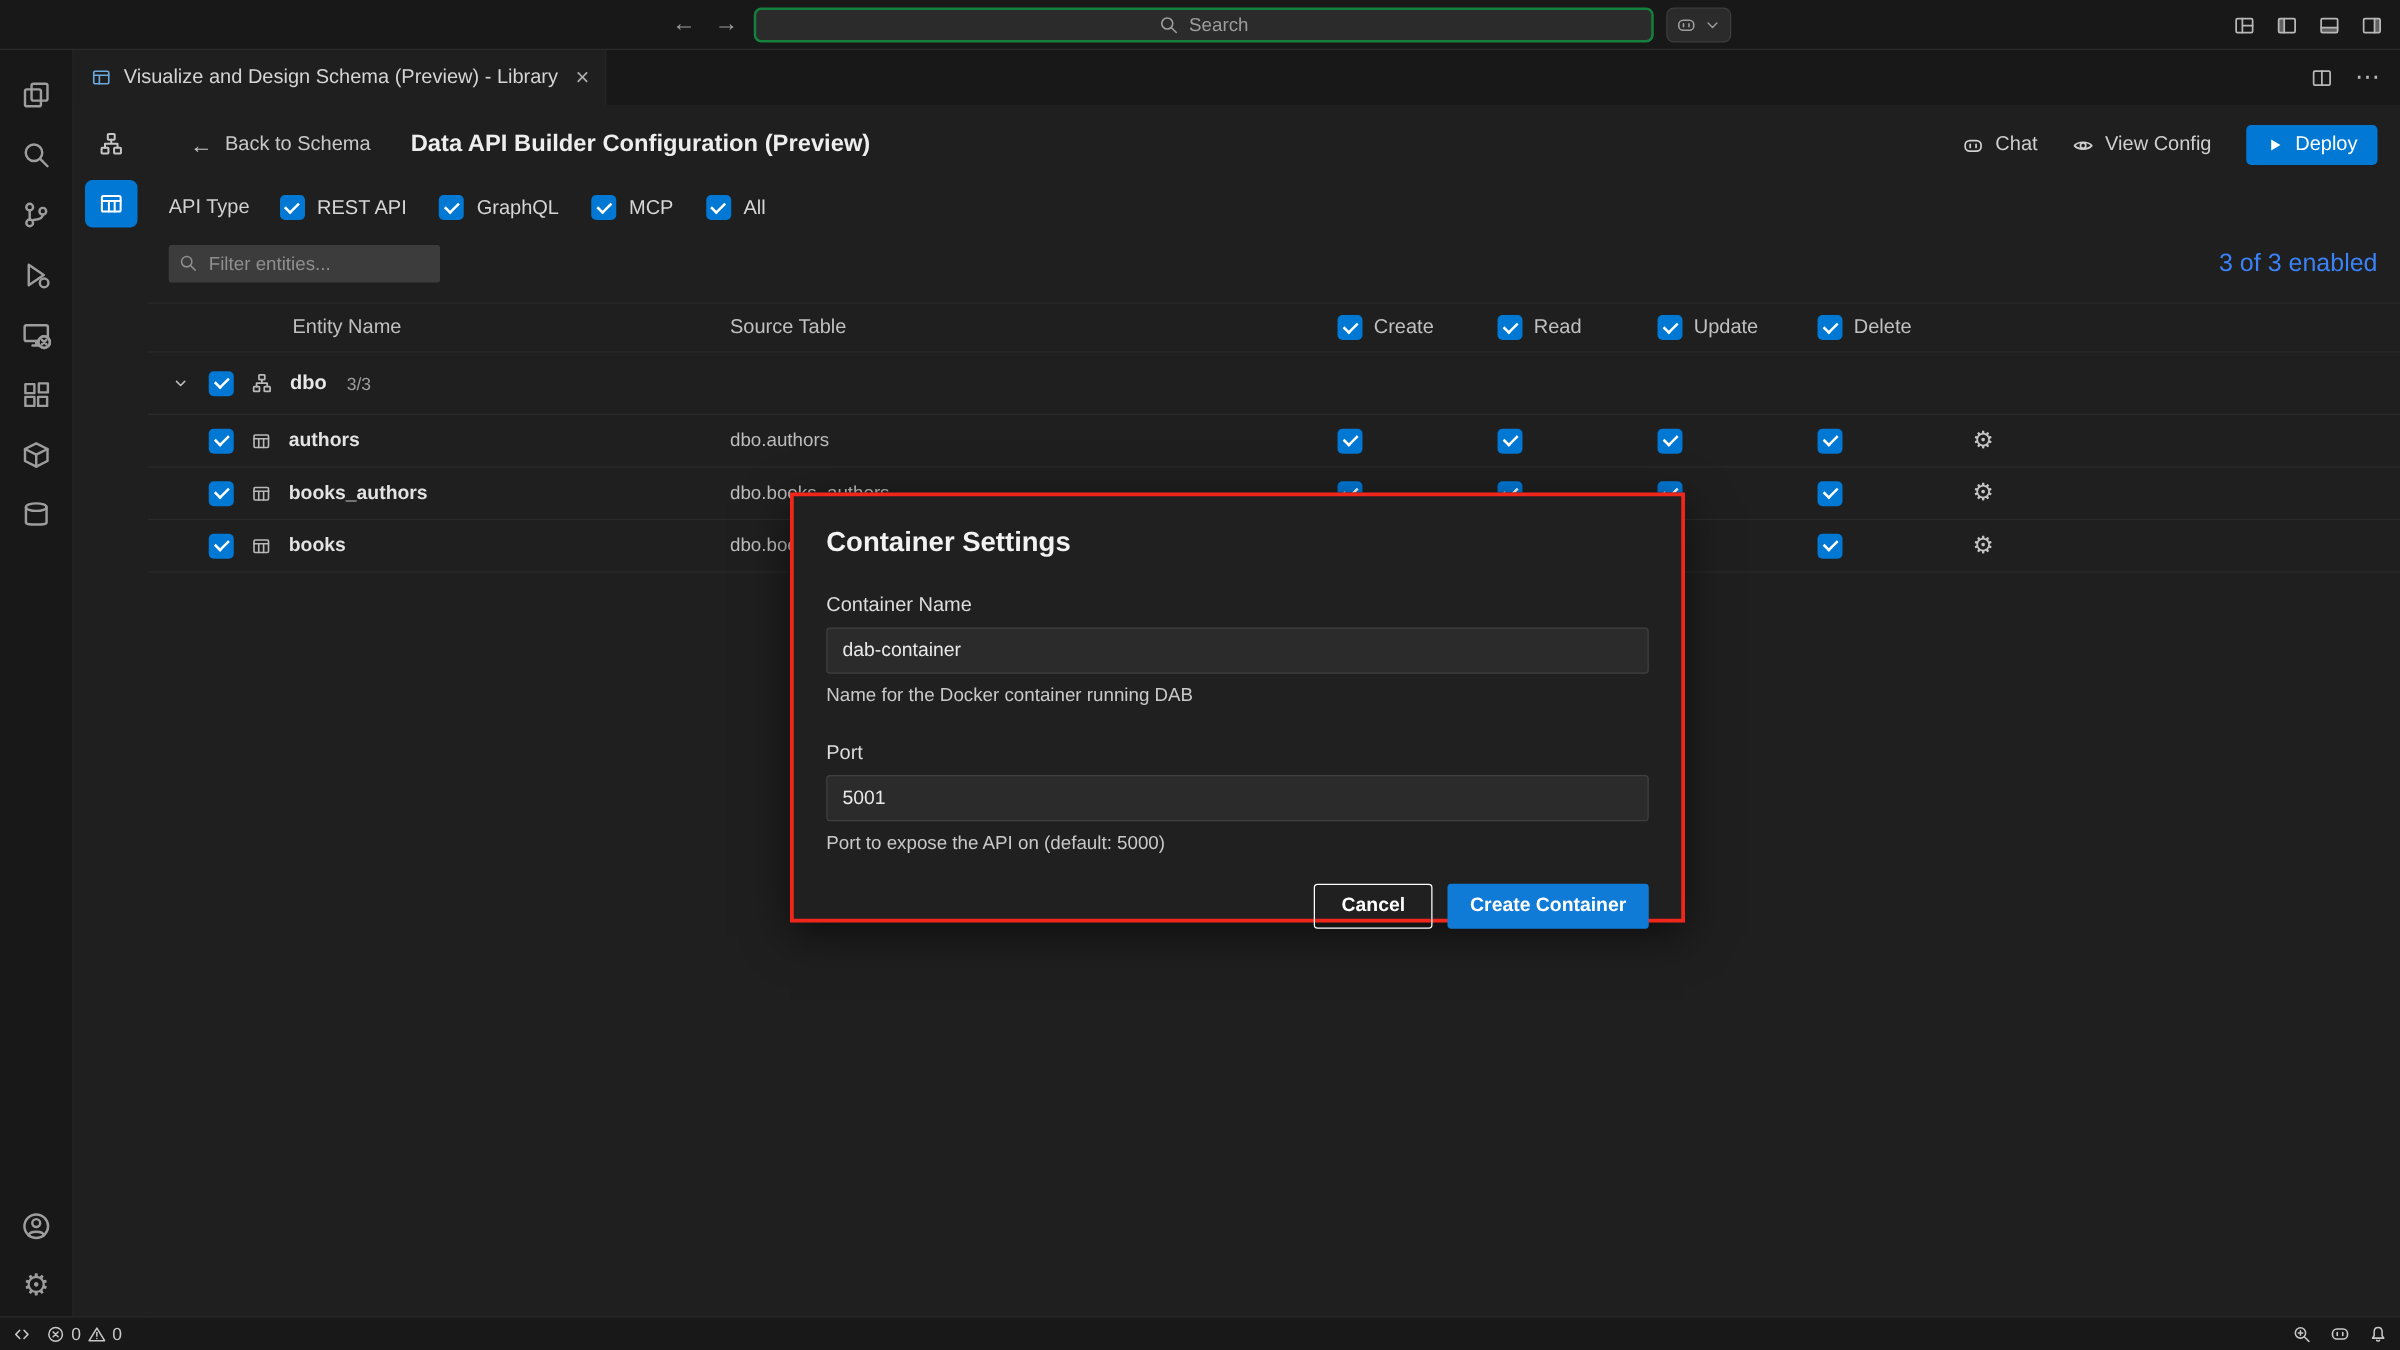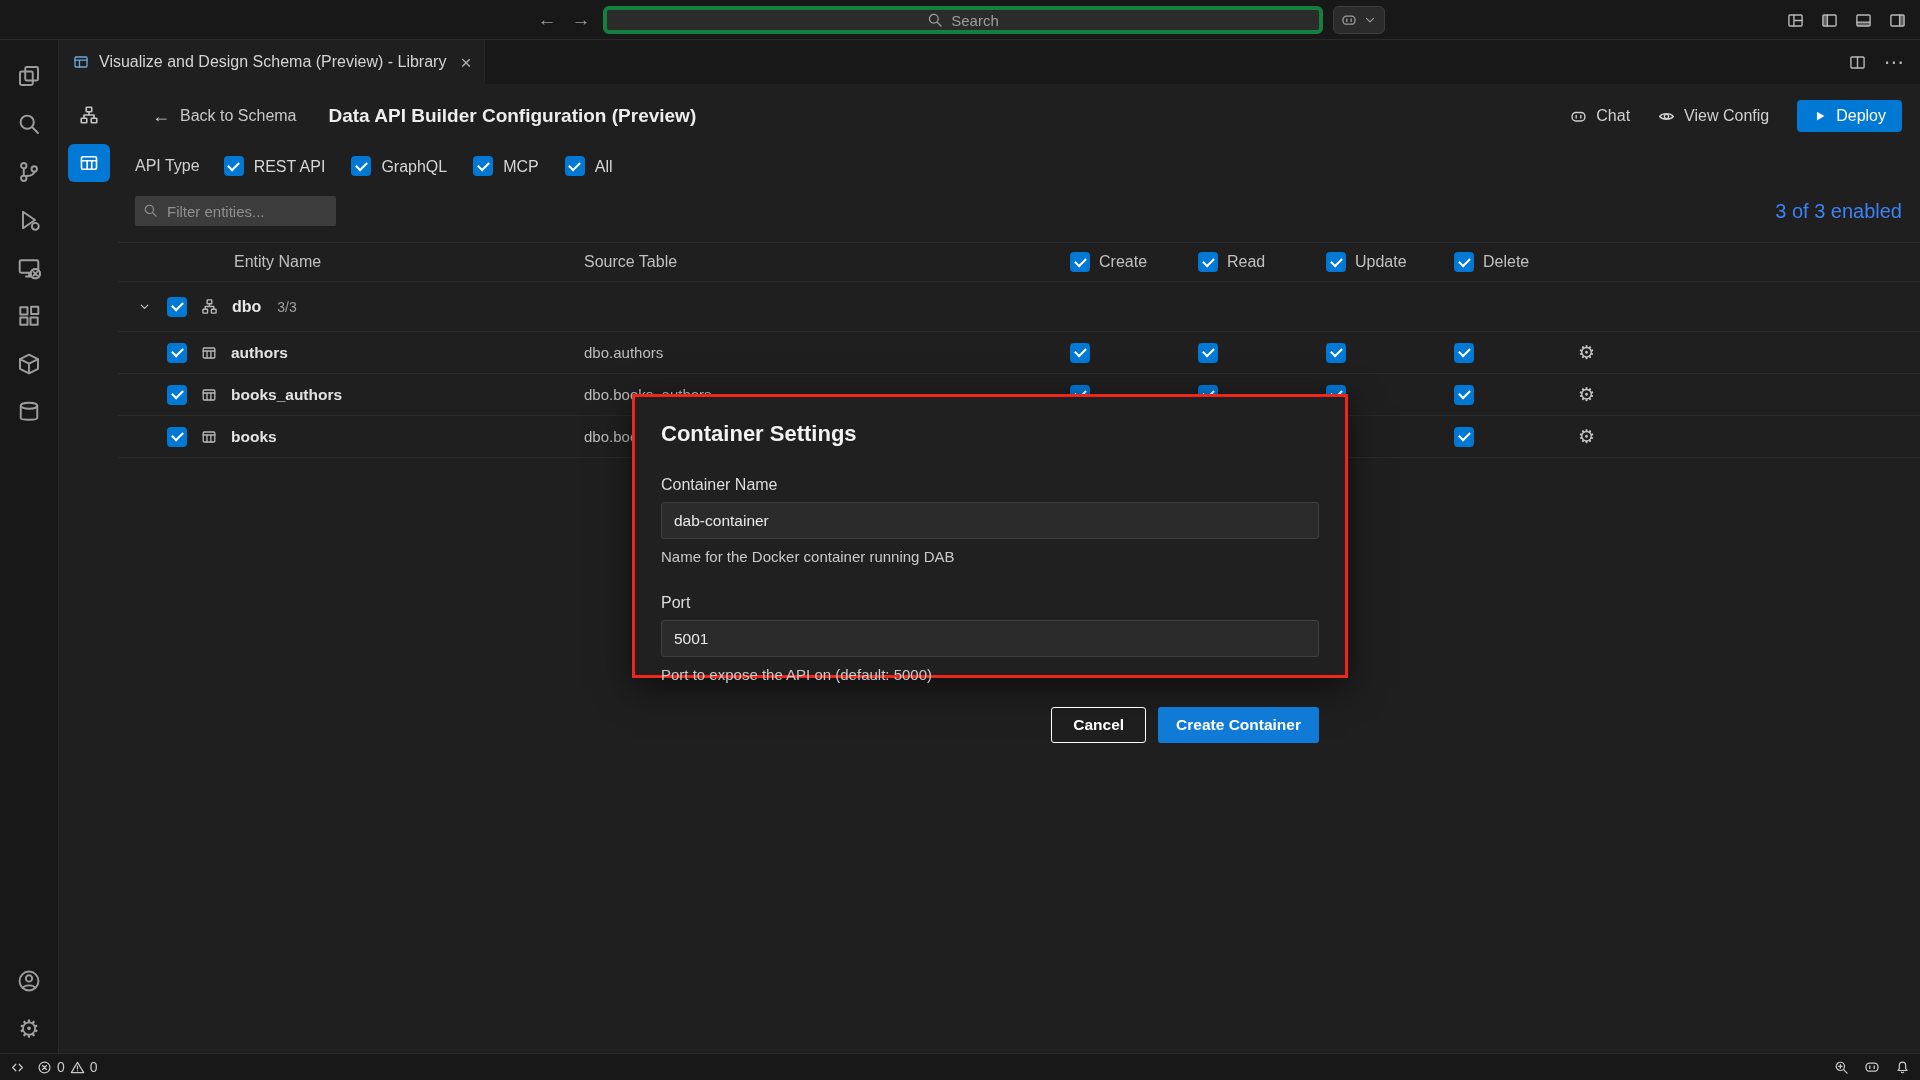--- a/index.html
+++ b/index.html
@@ -15,21 +15,21 @@
     font-family:"Liberation Sans","DejaVu Sans",sans-serif;font-size:16px;
     -webkit-user-select:none;user-select:none;
   }
   svg{display:block;}
   .ic{stroke:currentColor;fill:none;stroke-width:1.3;stroke-linecap:round;stroke-linejoin:round;}
 
   
   .titlebar{position:absolute;left:0;top:0;width:100%;height:40px;background:#181818;border-bottom:1px solid #2a2a2a;}
   .tb-center{position:absolute;left:50%;top:0;height:40px;transform:translateX(-50%);display:flex;align-items:center;gap:10px;}
   .nav-arrow{color:#9d9d9d;font-size:19px;width:24px;text-align:center;cursor:default;line-height:40px;}
-  .cmd-center{width:720px;height:28px;background:#2b2b2b;border:4px solid #15803d;border-radius:6px;display:flex;align-items:center;justify-content:center;gap:8px;color:#9d9d9d;font-size:15px;cursor:pointer;}
+  .cmd-center{width:720px;height:28px;background:#2b2b2b;border:2px solid #15803d;border-radius:6px;display:flex;align-items:center;justify-content:center;gap:8px;color:#9d9d9d;font-size:15px;cursor:pointer;}
   .copilot-btn{height:28px;border:1px solid #3d3d3d;background:#2b2b2b;border-radius:6px;display:flex;align-items:center;gap:6px;padding:0 7px;color:#9d9d9d;cursor:pointer;}
   .tb-right{position:absolute;right:14px;top:0;height:40px;display:flex;align-items:center;gap:17px;color:#b8b8b8;}
   .tb-right>div{cursor:pointer;}
 
   
   .activitybar{position:absolute;left:0;top:40px;bottom:27px;width:59px;background:#181818;border-right:1px solid #2a2a2a;display:flex;flex-direction:column;align-items:center;padding-top:12px;}
   .ab-icon{width:46px;height:48px;display:flex;align-items:center;justify-content:center;color:#9d9d9d;cursor:pointer;}
   .ab-spacer{flex:1;}
   .gear-glyph{font-size:24px;line-height:1;}
 
@@ -59,21 +59,21 @@
   .deploy-btn{background:var(--accent);color:#ffffff;border-radius:4px;padding:7px 16px;display:flex;align-items:center;gap:9px;font-size:16px;cursor:pointer;border:none;}
 
   .api-row{display:flex;align-items:center;padding:12px 0 0 17px;height:40px;}
   .api-label{color:#d0d0d0;margin-right:24px;}
   .cb-option{display:flex;align-items:flex-end;gap:10px;margin-right:26px;color:#d6d6d6;}
 
   .cb{width:20px;height:20px;border-radius:4px;background:var(--accent);display:flex;align-items:center;justify-content:center;flex:0 0 auto;cursor:pointer;}
   .cb::after{content:"";width:9px;height:5px;border-left:2px solid #fff;border-bottom:2px solid #fff;transform:rotate(-45deg) translate(1px,-1px);}
 
   .filter-row{display:flex;align-items:center;padding:16px 18px 0 17px;}
-  .filter-box{position:relative;width:201px;height:30px;}
+  .filter-box{position:relative;width:217px;height:30px;}
   .filter-box .f-ic{position:absolute;left:8px;top:7px;color:#8f8f8f;}
   .filter-box input{width:100%;height:100%;background:#3c3c3c;border:none;border-radius:2px;color:#cfcfcf;padding:0 10px 0 32px;font-size:15px;font-family:inherit;outline:none;}
   .filter-box input::placeholder{color:#8f8f8f;}
   .enabled-count{margin-left:auto;color:#3b82f6;font-size:20px;}
 
   
   .table{margin-top:16px;}
   .t-row{display:grid;grid-template-columns:442px 496px 128px 128px 128px 128px 90px 1fr;align-items:center;border-bottom:1px solid #2a2a2a;}
   .t-head{height:40px;border-top:1px solid #2a2a2a;color:#c0c0c0;}
   .head-entity{padding-left:116px;}
@@ -85,21 +85,21 @@
   .row-icon{color:#b9b9b9;display:flex;}
   .group-name{font-weight:bold;color:#e8e8e8;}
   .group-count{color:#9f9f9f;font-size:14px;margin-left:2px;}
   .entity-name{font-weight:bold;color:#e3e3e3;font-size:15.5px;}
   .cell-source{color:#bdbdbd;font-size:15px;padding-left:24px;}
   .cell-crud{display:flex;align-items:center;gap:9px;padding-left:14px;}
   .cell-gear{display:flex;padding-left:10px;color:#c5c5c5;}
   .row-gear{font-size:19px;line-height:1;cursor:pointer;}
 
   
-  .modal{position:absolute;left:632px;top:394px;width:716px;height:284px;background:#202020;border:3px solid var(--modal-red);padding:20px 26px;box-shadow:0 10px 34px rgba(0,0,0,.55);z-index:20;}
+  .modal{position:absolute;left:632px;top:394px;width:716px;height:344px;background:#202020;border:3px solid var(--modal-red);padding:20px 26px;box-shadow:0 10px 34px rgba(0,0,0,.55);z-index:20;}
   .modal-title{font-size:22px;font-weight:bold;color:#f2f2f2;margin:4px 0 10px;}
   .field-label{font-size:16px;color:#dddddd;margin:29px 0 8px;}
   .modal input{width:100%;height:37px;background:#2b2b2b;border:1px solid #404040;border-radius:3px;color:#e8e8e8;padding:0 12px;font-size:15.5px;font-family:inherit;outline:none;}
   .field-help{font-size:15px;color:#c9c9c9;margin-top:9px;}
   .modal-actions{display:flex;justify-content:flex-end;gap:12px;margin-top:24px;}
   .btn-cancel{background:transparent;border:1px solid #ffffff;color:#ffffff;border-radius:3px;padding:8px 21px;font-size:15.5px;font-weight:bold;font-family:inherit;cursor:pointer;}
   .btn-create{background:var(--create-blue);border:none;color:#ffffff;border-radius:3px;padding:9px 18px;font-size:15.5px;font-weight:bold;font-family:inherit;cursor:pointer;}
 
   
   .statusbar{position:absolute;left:0;bottom:0;width:100%;height:27px;background:#181818;border-top:1px solid #2a2a2a;display:flex;align-items:center;padding:0 10px;font-size:14px;color:#c8c8c8;}

